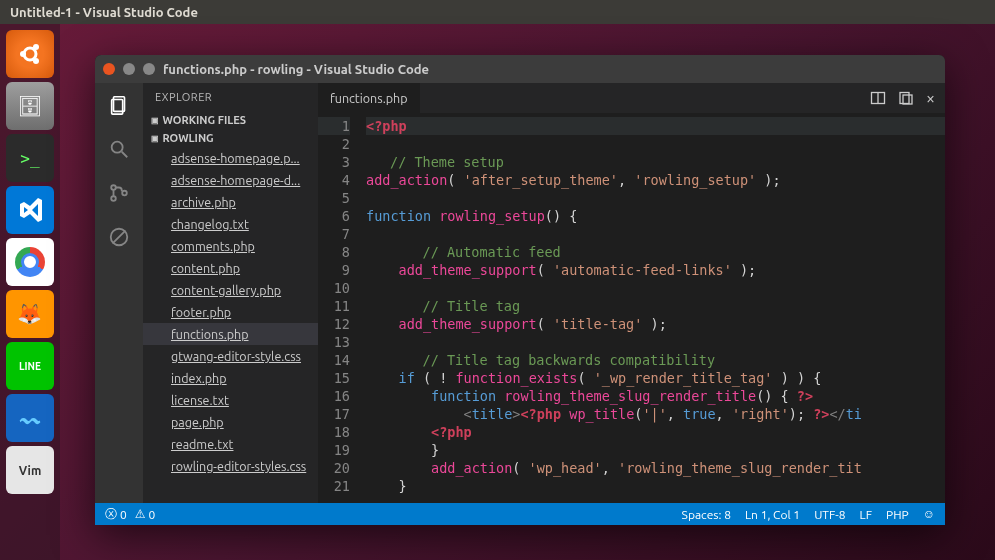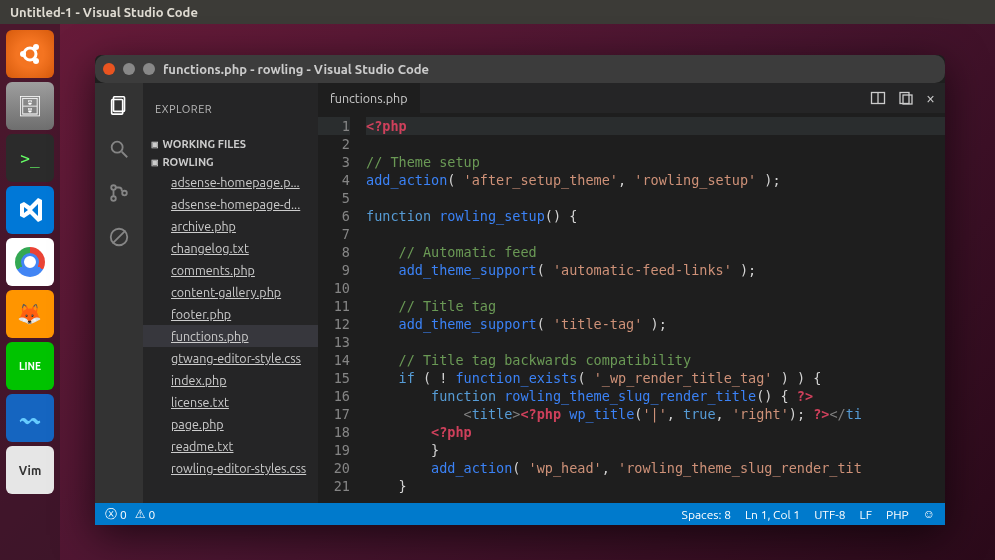--- a/index.html
+++ b/index.html
@@ -72,21 +72,20 @@
 .titlebar {
   height: 28px;
   background: #3c3c3c;
   display: flex;
   align-items: center;
   padding: 0 8px;
   gap: 8px;
   color: #ccc;
   font-size: 13px;
   font-weight: bold;
-  border-radius: 10px;
 }
 .win-btn { width:12px; height:12px; border-radius:50%; }
 .wb-close{background:#e95420;} .wb-min{background:#888;} .wb-max{background:#888;}
 
 .vscode-body { flex:1; display:flex; overflow:hidden; }
 .activitybar {
   width: 48px;
   background: #333333;
   display: flex;
   flex-direction: column;
@@ -101,21 +100,21 @@
 .sidebar {
   width: 175px;
   background: #252526;
   color: #ccc;
   font-size: 12px;
   display: flex;
   flex-direction: column;
   overflow: hidden;
 }
 .sidebar-hdr {
-  padding: 20px 12px;
+  padding: 8px 12px;
   font-size: 11px;
   letter-spacing: 0.5px;
   color: #bbb;
 }
 .sect-hdr {
   padding: 3px 8px;
   font-size: 11px;
   font-weight: bold;
   color: #ccc;
   display:flex;align-items:center;gap:4px;
@@ -141,22 +140,22 @@
 .tab { background:#1e1e1e; color:#ccc; padding:0 12px; display:flex; align-items:center; font-size:12.5px; border-right:1px solid #252526;}
 .tab-actions{margin-left:auto; display:flex;align-items:center;gap:12px;padding:0 10px;color:#ccc;}
 .tab-actions span{cursor:pointer;display:flex;}
 .tab-actions svg{width:16px;height:16px;}
 
 .code-area { flex:1; display:flex; overflow:hidden; font-family:"Consolas","Menlo",monospace; font-size:13.5px; }
 .gutter { width:40px; background:#1e1e1e; color:#858585; text-align:right; padding:4px 8px 0 0; line-height:18px; }
 .code { flex:1; padding:4px 0 0 8px; line-height:18px; white-space:pre; overflow:hidden; color:#d4d4d4;}
 .ln-current{background:#2a2d2e;}
 .tk-tag{color:#ce405b;font-weight:bold;}
-.tk-comment{color:#6a9955;}
-.tk-func{color:#3b82f6;}
+.tk-comment{color:#6a9955;margin-left:24px;}
+.tk-func{color:#ec4899;}
 .tk-str{color:#ce9178;text-align:right;}
 .tk-kw{color:#569cd6;}
 .tk-brace{color:#d4d4d4;}
 .tk-punc{color:#d4d4d4;}
 .tk-ang{color:#808080;}
 
 .statusbar {
   height: 22px;
   background: #007acc;
   color: #fff;
@@ -260,20 +259,21 @@
       <div class="sect-hdr">
         <span class="tri">▣</span>
         <span>ROWLING</span>
       </div>
       <div class="file-list" id="file-list">
           <div class="file-item">adsense-homepage.p...</div>
           <div class="file-item">adsense-homepage-d...</div>
           <div class="file-item">archive.php</div>
           <div class="file-item">changelog.txt</div>
           <div class="file-item">comments.php</div>
+          <div class="file-item">content.php</div>
           <div class="file-item">content-gallery.php</div>
           <div class="file-item">footer.php</div>
           <div class="file-item selected">functions.php</div>
           <div class="file-item">gtwang-editor-style.css</div>
           <div class="file-item">index.php</div>
           <div class="file-item">license.txt</div>
           <div class="file-item">page.php</div>
           <div class="file-item">readme.txt</div>
           <div class="file-item">rowling-editor-styles.css</div>
         </div>

